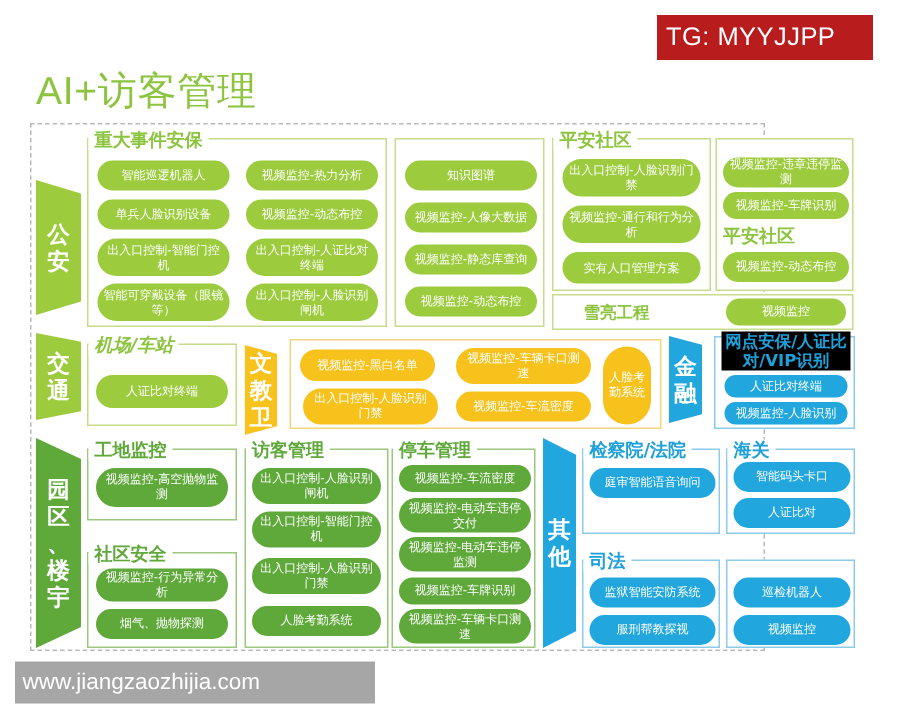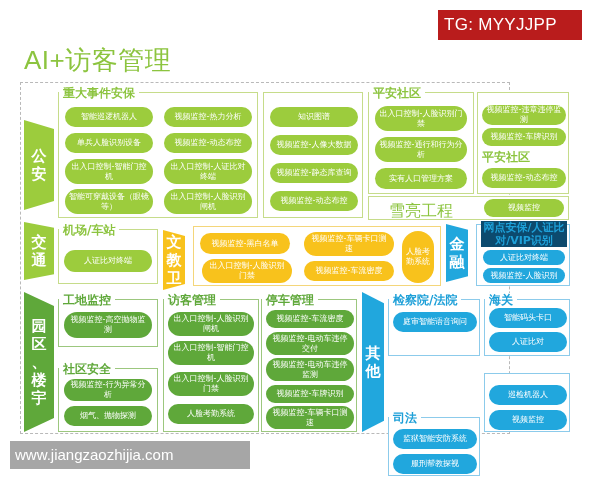--- a/index.html
+++ b/index.html
@@ -109,39 +109,39 @@
 </div>
 
 <div class="abs grp lg-b" style="left:477px;top:92px;width:92px;height:102px;">
   <div class="pill lg" style="left:4px;top:12px;width:84px;height:20px;">视频监控-违章违停监测</div>
   <div class="pill lg" style="left:4px;top:35px;width:84px;height:18px;">视频监控-车牌识别</div>
   <div class="grp-title lg-t" style="top:57px;"><span>平安社区</span></div>
   <div class="pill lg" style="left:4px;top:75px;width:84px;height:20px;">视频监控-动态布控</div>
 </div>
 
 <div class="abs grp lg-b" style="left:368px;top:196px;width:201px;height:24px;">
-  <div class="abs lg-t" style="left:20px;top:4px;font-size:16px;font-weight:normal;">雪亮工程</div>
+  <div class="abs lg-t" style="left:20px;top:4px;font-size:11px;font-weight:bold;">雪亮工程</div>
   <div class="pill lg" style="left:115px;top:2px;width:80px;height:18px;">视频监控</div>
 </div>
 
 <div class="abs grp lg-b" style="left:58px;top:229px;width:100px;height:55px;">
-  <div class="grp-title lg-t" style="top:-7px;"><span>机场/车站</span></div>
+  <div class="grp-title lg-t" style="top:-7px;font-style:italic;"><span>机场/车站</span></div>
   <div class="pill lg" style="left:5px;top:20px;width:88px;height:22px;">人证比对终端</div>
 </div>
 
 <div class="abs grp yl-b" style="left:193px;top:226px;width:248px;height:60px;">
   <div class="pill yl" style="left:6px;top:6px;width:90px;height:21px;">视频监控-黑白名单</div>
   <div class="pill yl" style="left:110px;top:5px;width:90px;height:24px;">视频监控-车辆卡口测速</div>
   <div class="pill yl" style="left:8px;top:32px;width:90px;height:24px;">出入口控制-人脸识别门禁</div>
   <div class="pill yl" style="left:110px;top:34px;width:90px;height:20px;">视频监控-车流密度</div>
   <div class="pill yl" style="left:208px;top:4px;width:32px;height:52px;border-radius:16px;padding:0 2px;">人脸考勤系统</div>
 </div>
 
 <div class="abs grp bl-b" style="left:476px;top:224px;width:94px;height:62px;">
-  <div class="abs bl-t" style="left:4px;top:-4px;width:86px;font-size:11px;font-weight:bold;line-height:13px;text-align:center;background:#0c4a6e;">网点安保/人证比对/VIP识别</div>
+  <div class="abs bl-t" style="left:4px;top:-4px;width:86px;font-size:11px;font-weight:bold;line-height:13px;text-align:center;background:#000000;">网点安保/人证比对/VIP识别</div>
   <div class="pill bl" style="left:6px;top:25px;width:82px;height:15px;">人证比对终端</div>
   <div class="pill bl" style="left:6px;top:43px;width:82px;height:15px;">视频监控-人脸识别</div>
 </div>
 
 <div class="abs grp dg-b" style="left:58px;top:299px;width:100px;height:48px;">
   <div class="grp-title dg-t" style="top:-7px;"><span>工地监控</span></div>
   <div class="pill dg" style="left:5px;top:12px;width:88px;height:26px;">视频监控-高空抛物监测</div>
 </div>
 
 <div class="abs grp dg-b" style="left:58px;top:368px;width:100px;height:64px;">
@@ -171,21 +171,21 @@
   <div class="grp-title bl-t" style="top:-7px;"><span>检察院/法院</span></div>
   <div class="pill bl" style="left:4px;top:12px;width:84px;height:20px;">庭审智能语音询问</div>
 </div>
 
 <div class="abs grp bl-b" style="left:484px;top:299px;width:86px;height:57px;padding-left:39px;">
   <div class="grp-title bl-t" style="top:-7px;"><span>海关</span></div>
   <div class="pill bl" style="left:4px;top:8px;width:78px;height:20px;">智能码头卡口</div>
   <div class="pill bl" style="left:4px;top:32px;width:78px;height:20px;">人证比对</div>
 </div>
 
-<div class="abs grp bl-b" style="left:388px;top:373px;width:92px;height:59px;margin-top:44px;">
+<div class="abs grp bl-b" style="left:388px;top:373px;width:92px;height:59px;">
   <div class="grp-title bl-t" style="top:-7px;"><span>司法</span></div>
   <div class="pill bl" style="left:4px;top:11px;width:84px;height:20px;">监狱智能安防系统</div>
   <div class="pill bl" style="left:4px;top:36px;width:84px;height:20px;">服刑帮教探视</div>
 </div>
 
 <div class="abs grp bl-b" style="left:484px;top:373px;width:86px;height:59px;">
   <div class="pill bl" style="left:4px;top:11px;width:78px;height:20px;">巡检机器人</div>
   <div class="pill bl" style="left:4px;top:36px;width:78px;height:20px;">视频监控</div>
 </div>
 

